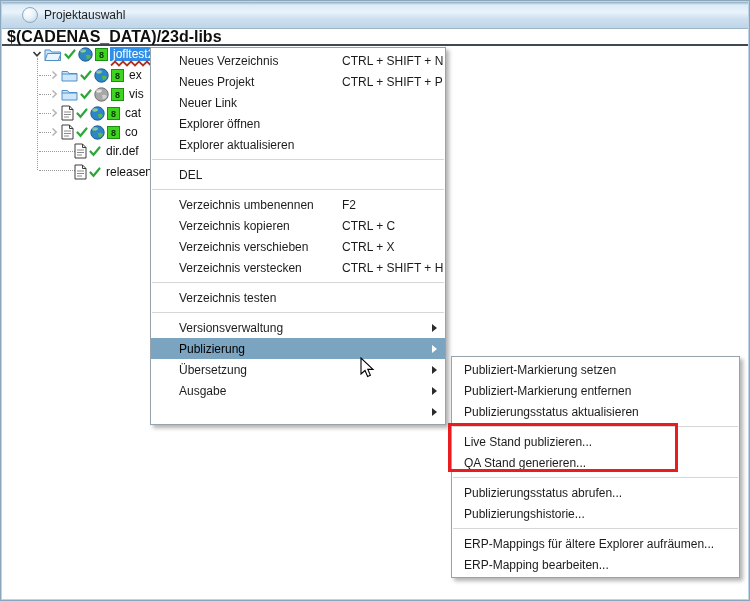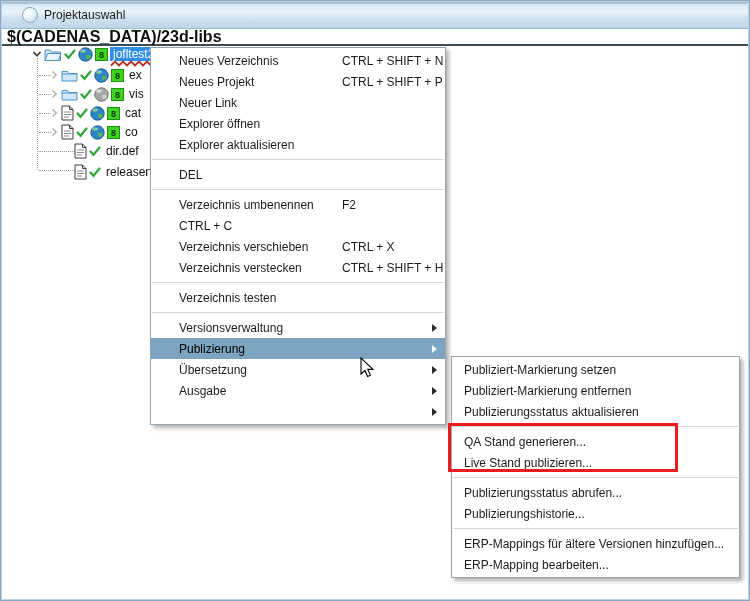--- a/index.html
+++ b/index.html
@@ -291,20 +291,21 @@
       <div class="menu-sep"></div>
       <div class="menu-item">
         <span class="mi-shortcut">DEL</span>
       </div>
       <div class="menu-sep"></div>
       <div class="menu-item">
         <span class="mi-label">Verzeichnis umbenennen</span>
         <span class="mi-shortcut">F2</span>
       </div>
       <div class="menu-item">
+        <span class="mi-label">Verzeichnis kopieren</span>
         <span class="mi-shortcut">CTRL + C</span>
       </div>
       <div class="menu-item">
         <span class="mi-label">Verzeichnis verschieben</span>
         <span class="mi-shortcut">CTRL + X</span>
       </div>
       <div class="menu-item">
         <span class="mi-label">Verzeichnis verstecken</span>
         <span class="mi-shortcut">CTRL + SHIFT + H</span>
       </div>
@@ -338,35 +339,35 @@
         <span class="mi-label">Publiziert-Markierung setzen</span>
       </div>
       <div class="menu-item">
         <span class="mi-label">Publiziert-Markierung entfernen</span>
       </div>
       <div class="menu-item">
         <span class="mi-label">Publizierungsstatus aktualisieren</span>
       </div>
       <div class="menu-sep"></div>
       <div class="menu-item">
+        <span class="mi-label">Live Stand publizieren...</span>
+      </div>
+      <div class="menu-item">
         <span class="mi-label">QA Stand generieren...</span>
       </div>
-      <div class="menu-item">
-        <span class="mi-label">Live Stand publizieren...</span>
-      </div>
       <div class="menu-sep"></div>
       <div class="menu-item">
         <span class="mi-label">Publizierungsstatus abrufen...</span>
       </div>
       <div class="menu-item">
         <span class="mi-label">Publizierungshistorie...</span>
       </div>
       <div class="menu-sep"></div>
       <div class="menu-item">
-        <span class="mi-label">ERP-Mappings für ältere Versionen hinzufügen...</span>
+        <span class="mi-label">ERP-Mappings für ältere Explorer aufräumen...</span>
       </div>
       <div class="menu-item">
         <span class="mi-label">ERP-Mapping bearbeiten...</span>
       </div>
     </div>
 
   <div class="red-box"></div>
 
   <div class="cursor">
     <svg width="20" height="22" viewBox="0 0 20 22">

